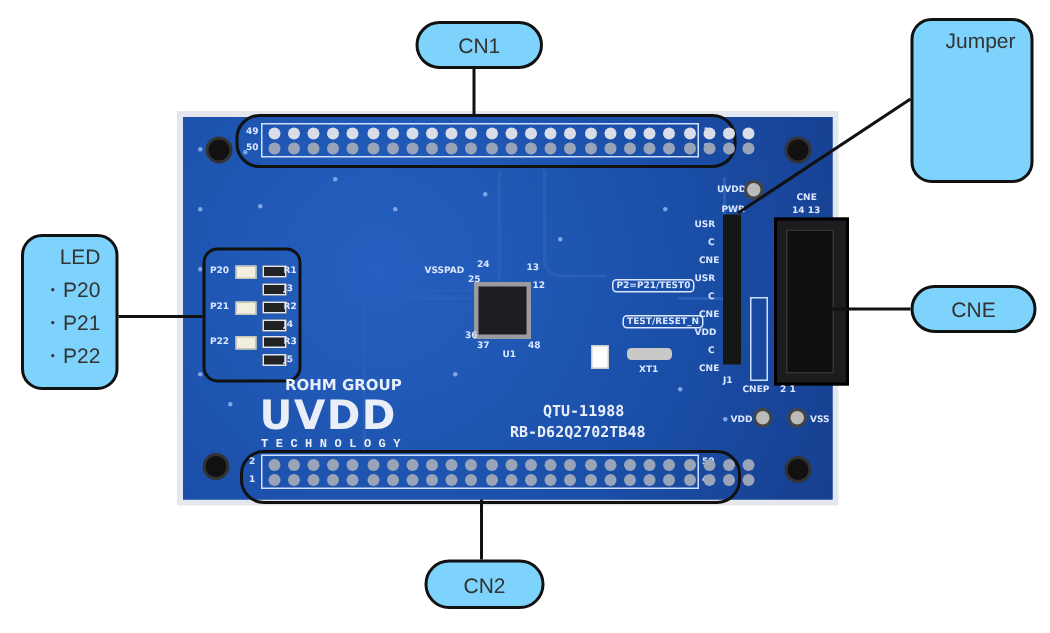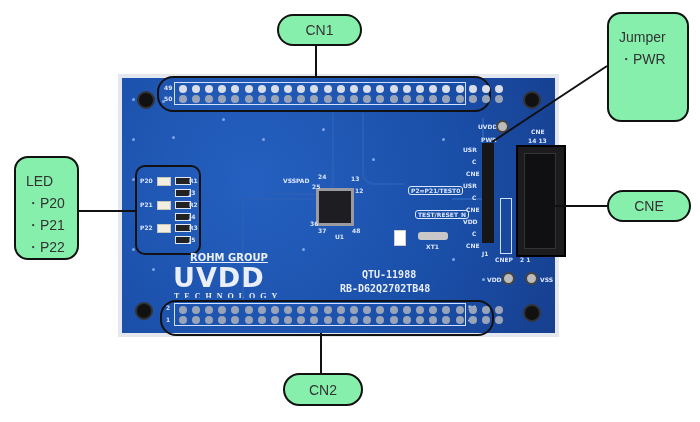--- a/index.html
+++ b/index.html
@@ -1,20 +1,20 @@
 <!DOCTYPE html>
 <html><head>
 <meta charset="utf-8">
 <style>
   html, body { margin:0; padding:0; background:#ffffff; }
   body { width:700px; height:422px; position:relative; overflow:hidden; font-family:"Liberation Sans", sans-serif; }
   .abs { position:absolute; }
-  .callout { position:absolute; background:#86efac; border:2px solid #111; border-radius:14px; color:#333; font-size:14px; box-sizing:border-box; }
+  .callout { position:absolute; background:#7dd3fc; border:2px solid #111; border-radius:14px; color:#333; font-size:14px; box-sizing:border-box; }
   .callout.pill { border-radius:18px; display:flex; align-items:center; justify-content:center; font-size:14px; }
-  .callout .lines { padding:12px 10px; line-height:22px; }
+  .callout .lines { padding:2px 10px; line-height:22px;text-align:right; }
   .line { position:absolute; background:#111; }
   .pcb { position:absolute; left:122px; top:78px; width:433px; height:255px; background:#1a4fa8;
          background-image: radial-gradient(circle at 30% 40%, #2560c0 0%, #1a4fa8 60%, #173f8f 100%); }
   .pcb-shadow { position:absolute; left:118px; top:74px; width:441px; height:263px; background:#e4e7ee; }
   .mount { position:absolute; width:14px; height:14px; border-radius:50%; background:#111; border:2px solid #333; }
   .header-row { position:absolute; display:flex; gap:0; }
   .pin { width:8px; height:8px; border-radius:50%; background:#d8dde8; margin:0 2.6px; }
   .pin.dim { background:#9aa4b8; }
   .conn-frame { position:absolute; border:1.5px solid #cfe0ff; }
   .conn-outline { position:absolute; border:2px solid #111; border-radius:16px; }
@@ -197,23 +197,23 @@
 <div class="res" style="left:175px;top:213px"></div>
 <div class="res" style="left:175px;top:224px"></div>
 <div class="res" style="left:175px;top:236px"></div>
 <div class="small-label" style="left:189px;top:177px;">R1</div>
 <div class="small-label" style="left:189px;top:189px;">J3</div>
 <div class="small-label" style="left:189px;top:201px;">R2</div>
 <div class="small-label" style="left:189px;top:213px;">J4</div>
 <div class="small-label" style="left:189px;top:224px;">R3</div>
 <div class="small-label" style="left:189px;top:236px;">J5</div>
 
-<div class="pcb-text" style="left:190px;top:252px;font-size:10px;font-family:'DejaVu Sans',sans-serif;text-decoration:underline;">ROHM GROUP</div>
+<div class="pcb-text" style="left:190px;top:252px;font-size:10px;font-family:'DejaVu Sans',sans-serif;">ROHM GROUP</div>
 <div class="pcb-text" style="left:173px;top:264px;font-size:27px;font-family:'DejaVu Sans',sans-serif;letter-spacing:1px;line-height:27px;">UVDD</div>
-<div class="pcb-text" style="left:174px;top:292px;font-size:8px;letter-spacing:5px;font-family:Liberation Serif, serif;height:6px;overflow:hidden;">TECHNOLOGY</div>
+<div class="pcb-text" style="left:174px;top:292px;font-size:8px;letter-spacing:5px;font-family:Liberation Mono, monospace;height:6px;overflow:hidden;">TECHNOLOGY</div>
 
 <div class="chip" style="left:316px;top:188px;width:32px;height:32px;"></div>
 <div class="small-label" style="left:283px;top:177px;">VSSPAD</div>
 <div class="small-label" style="left:318px;top:173px;">24</div>
 <div class="small-label" style="left:312px;top:183px;">25</div>
 <div class="small-label" style="left:310px;top:220px;">36</div>
 <div class="small-label" style="left:318px;top:227px;">37</div>
 <div class="small-label" style="left:351px;top:175px;">13</div>
 <div class="small-label" style="left:355px;top:187px;">12</div>
 <div class="small-label" style="left:352px;top:227px;">48</div>
@@ -280,18 +280,17 @@
     <div>・P20</div>
     <div>・P21</div>
     <div>・P22</div>
   </div>
 </div>
 <div class="line" style="left:79px;top:210px;width:56px;height:2px;"></div>
 
 <div class="callout" style="left:607px;top:12px;width:82px;height:110px;">
   <div class="lines">
     <div>Jumper</div>
-    <div>・PWR</div>
   </div>
 </div>
 <svg class="abs" style="left:0;top:0;" width="700" height="422">
   <line x1="607" y1="66" x2="492" y2="142" stroke="#111" stroke-width="2"></line>
 </svg>
 
 </body></html>

